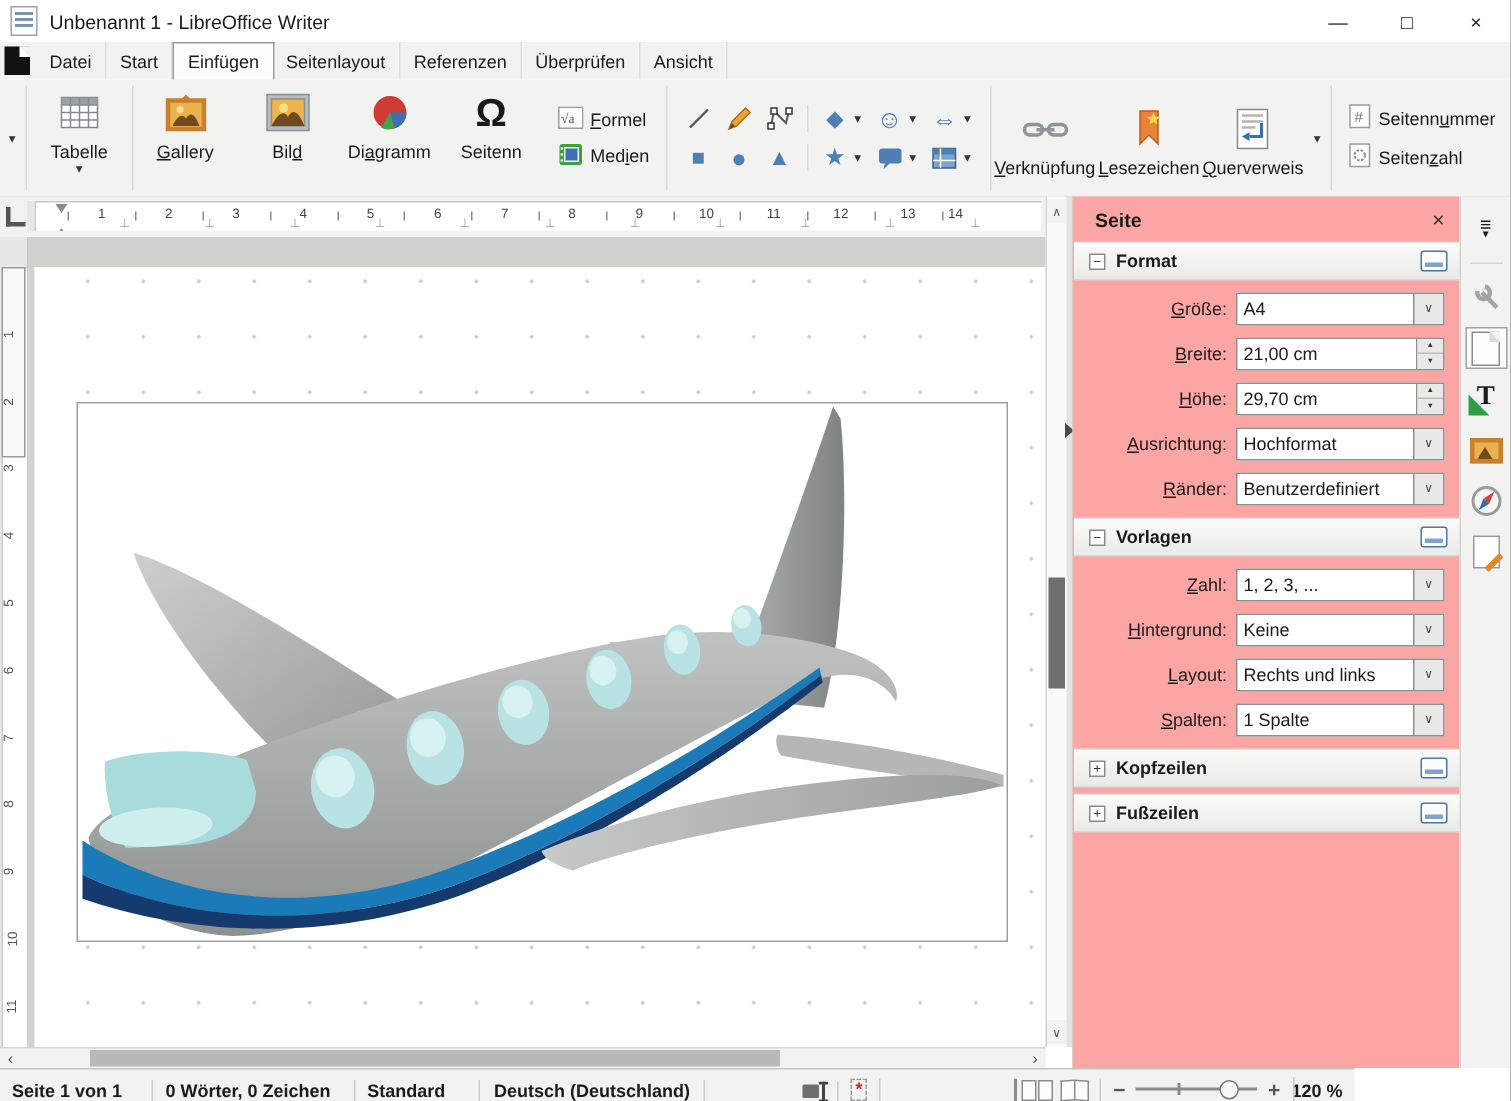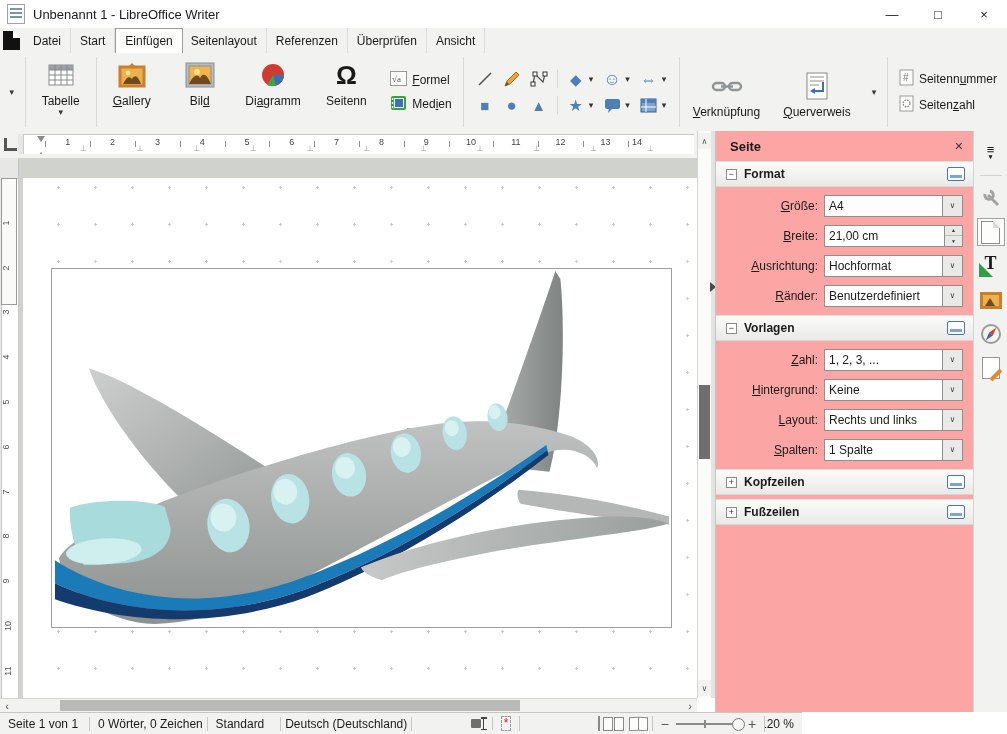--- a/index.html
+++ b/index.html
@@ -94,21 +94,21 @@
   .page-ico{width:17px;height:21px;background:#fdfdfc;border:1px solid #8d8d8b;position:relative;}
   .page-ico::after{content:"";position:absolute;right:-1px;top:-1px;border-style:solid;border-width:0 7px 7px 0;border-color:transparent #f2f2f1 #d9d9d7 transparent;}
   .styles-ico{position:relative;width:20px;height:22px;}
   .styles-ico b{position:absolute;left:4px;top:-2px;font-size:18px;font-family:"Liberation Serif",serif;}
   .styles-ico i{position:absolute;left:-2px;bottom:0;width:0;height:0;border-left:14px solid #2e9e47;border-top:14px solid transparent;}
   .gal-ico{width:22px;height:17px;border:3px solid #c8802e;background:#ecb14f;position:relative;box-sizing:border-box;}
   .gal-ico::after{content:"";position:absolute;left:2px;bottom:0;border-style:solid;border-width:0 5px 8px 5px;border-color:transparent transparent #6e4a1e transparent;}
   .changes-ico{width:16px;height:20px;background:#fff;border:1px solid #999;position:relative;}
   .changes-ico i{position:absolute;right:-4px;bottom:1px;width:14px;height:4px;background:#e08a2e;transform:rotate(-45deg);border-radius:1px;}
   
-  #statusbar{position:absolute;left:0;top:712px;width:802px;height:22px;background:#f2f2f1;border-top:1px solid #c6c6c4;box-sizing:border-box;display:flex;align-items:center;font-size:12px;}
+  #statusbar{position:absolute;left:0;top:712px;width:903px;height:22px;background:#f2f2f1;border-top:1px solid #c6c6c4;box-sizing:border-box;display:flex;align-items:flex-end;font-size:12px;font-weight:bold;}
   .scell{display:flex;align-items:center;border-right:1px solid #c9c9c7;padding:0 8px;box-sizing:border-box;white-space:nowrap;overflow:hidden;}
   .zoomtrack{position:relative;width:108px;height:14px;margin:0 7px;}
   .zoomtrack .line{position:absolute;left:0;right:0;top:6px;height:2px;background:#8a8a88;}
   .zoomtrack .notch{position:absolute;left:28px;top:3px;width:2px;height:8px;background:#8a8a88;}
   .zoomtrack .handle{position:absolute;left:56px;top:1px;width:11px;height:11px;border:1px solid #777;border-radius:50%;background:#f6f6f5;}
   .vw{width:11px;height:13px;border:1px solid #8a8a88;background:#fdfdfc;margin-right:3px;}
   .vw2{display:flex;gap:1px;margin-right:3px;}
   .vw2 div{width:8px;height:12px;border:1px solid #8a8a88;background:#fdfdfc;}
   .book{display:flex;margin-left:2px;}
   .book div{width:8px;height:12px;border:1px solid #8a8a88;background:#fdfdfc;}
@@ -311,20 +311,29 @@
       <span class="ic">
         <svg width="32" height="16" viewBox="0 0 32 16">
             <g fill="none" stroke="#8f9496" stroke-width="2.4">
               <rect x="2" y="5" width="12" height="7" rx="3.5"></rect>
               <rect x="18" y="5" width="12" height="7" rx="3.5"></rect>
               <line x1="10" y1="8.5" x2="22" y2="8.5"></line>
             </g>
           </svg>
       </span>
       <span class="lb"><span></span><span class="mn">V</span><span>erknüpfung</span></span>
+    </div>
+    <div class="bigbtn" style="justify-content:center;">
+      <span class="ic">
+        <svg width="18" height="26" viewBox="0 0 18 26">
+            <path d="M3,1 h12 v22 l-6,-6 -6,6 Z" fill="#e8843a" stroke="#c05a1a"></path>
+            <path d="M12,2 l1.3,2.6 2.9,.4 -2.1,2 .5,2.9 -2.6,-1.4 -2.6,1.4 .5,-2.9 -2.1,-2 2.9,-.4 Z" fill="#f7d54a"></path>
+          </svg>
+      </span>
+      <span class="lb"><span></span><span class="mn">L</span><span>esezeichen</span></span>
     </div>
     <div class="bigbtn" style="justify-content:center;">
       <span class="ic">
         <svg width="24" height="28" viewBox="0 0 24 28">
             <rect x="2" y="1" width="20" height="26" fill="#fdfdfd" stroke="#8a8a88"></rect>
             <path d="M5,5 h14 M5,9 h14 M5,13 h9" stroke="#b5b5b3" stroke-width="1.6"></path>
             <path d="M18,10 v9 h-8" fill="none" stroke="#3a6fb0" stroke-width="2"></path>
             <polygon points="10,16 10,22 5,19" fill="#3a6fb0"></polygon>
           </svg>
       </span>
@@ -507,20 +516,30 @@
       <label class="slabel"><span></span><span class="mn">B</span><span>reite:</span></label>
       <div class="sfield">
           <span class="sval">21,00 cm</span>
           <span class="spbtn">
             <span>▲</span>
             <span>▼</span>
           </span>
         </div>
     </div>
     <div class="srow">
+      <label class="slabel"><span></span><span class="mn">H</span><span>öhe:</span></label>
+      <div class="sfield">
+          <span class="sval">29,70 cm</span>
+          <span class="spbtn">
+            <span>▲</span>
+            <span>▼</span>
+          </span>
+        </div>
+    </div>
+    <div class="srow">
       <label class="slabel"><span></span><span class="mn">A</span><span>usrichtung:</span></label>
       <div class="sfield">
           <span class="sval">Hochformat</span>
           <span class="ddbtn">∨</span>
         </div>
     </div>
     <div class="srow">
       <label class="slabel"><span></span><span class="mn">R</span><span>änder:</span></label>
       <div class="sfield">
           <span class="sval">Benutzerdefiniert</span>

